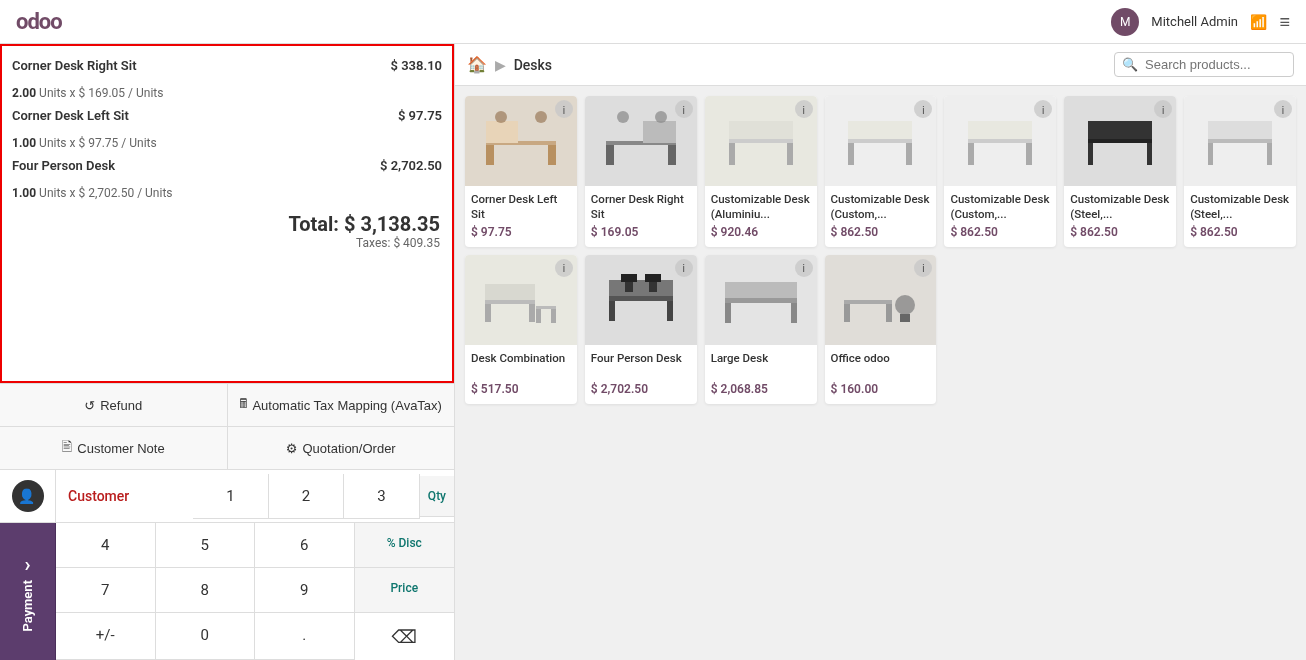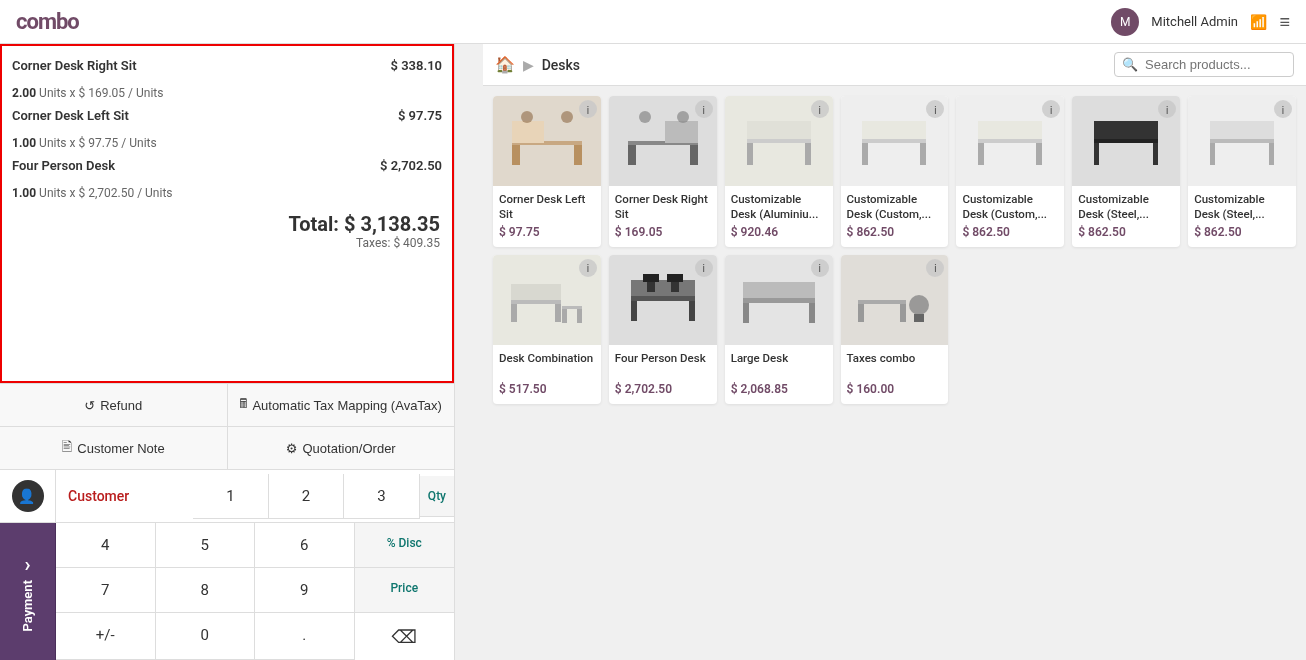--- a/index.html
+++ b/index.html
@@ -35,21 +35,20 @@
       color: #fff; font-size: 12px;
     }
     .user-name { font-size: 13px; color: #333; text-align: center; }
     .wifi-icon { color: #555; font-size: 14px; }
     .menu-icon { color: #555; font-size: 18px; cursor: pointer; }
 
     
     .main-layout {
       display: flex;
       height: calc(660px - 44px);
-      gap: 28px;
     }
 
     
     .left-panel {
       width: 455px;
       min-width: 455px;
       background: #fff;
       display: flex;
       flex-direction: column;
       border-right: 1px solid #ddd;
@@ -297,21 +296,21 @@
       font-weight: 500;
     }
     .numpad-key.backspace {
       font-size: 18px;
     }
   </style>
 </head>
 <body>
 
 <div class="topnav">
-  <div class="odoo-logo">combo</div>
+  <div class="odoo-logo">odoo</div>
   <div class="nav-right">
     <div class="user-avatar">M</div>
     <span class="user-name">Mitchell Admin</span>
     <span class="wifi-icon">📶</span>
     <span class="menu-icon">≡</span>
   </div>
 </div>
 
 <div class="main-layout">
 
@@ -614,21 +613,21 @@
               <rect x="4" y="30" width="48" height="4" fill="#aaa"></rect>
               <rect x="4" y="34" width="6" height="18" fill="#999"></rect>
               <rect x="46" y="34" width="6" height="18" fill="#999"></rect>
 
               <circle cx="65" cy="35" r="10" fill="#888" opacity="0.8"></circle>
               <rect x="60" y="44" width="10" height="8" fill="#666"></rect>
             </svg>
             <div class="product-info-icon">ℹ</div>
           </div>
           <div class="product-details">
-            <div class="product-name">Taxes combo</div>
+            <div class="product-name">Office odoo</div>
             <div class="product-price">$ 160.00</div>
           </div>
         </div>
 
       </div>
     </div>
 
   </div>
 </div>
 

